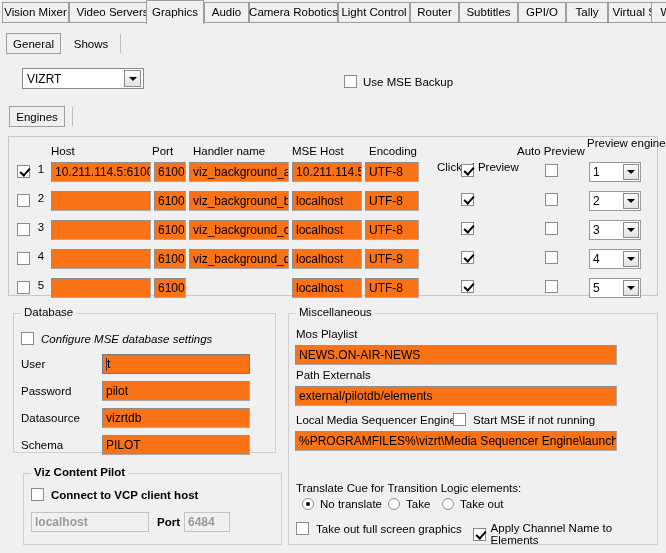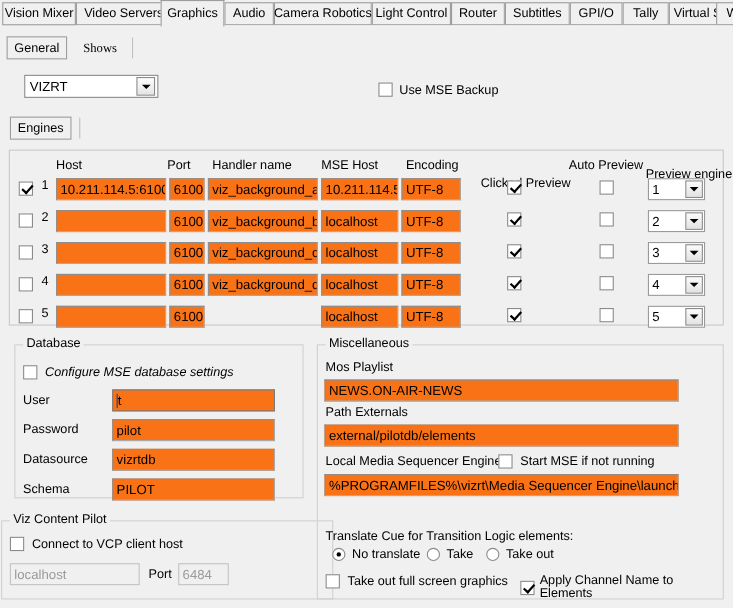--- a/index.html
+++ b/index.html
@@ -266,21 +266,21 @@
 </div>
 
 <style>
   #t0 { top:2px; height:21px; border-bottom:1px solid #9d9d9d; }
 </style>
 
 <div class="subtabstrip">
   <div class="subtab sel" style="left:0px; width:55px;">
     <span>General</span>
   </div>
-  <div class="subtab" style="left:61px; width:48px;font-family:Liberation Serif, serif;">
+  <div class="subtab" style="left:61px; width:48px;">
     <span>Shows</span>
     <span class="divider"></span>
   </div>
 </div>
 <div style="position:absolute;left:6px;top:55px;width:654px;height:1px;background:#f0f0f0;"></div>
 
 <div class="combo" style="left:22px; top:68px; width:122px;">
   <span class="val">VIZRT</span>
   <span class="arrowbtn">
       <i class="arrow-dn"></i>
@@ -299,21 +299,21 @@
 
 <div class="engines-panel">
 
   <span class="hdr" style="left:42px;  top:8px;">Host</span>
   <span class="hdr" style="left:143px; top:8px;">Port</span>
   <span class="hdr" style="left:184px; top:8px;">Handler name</span>
   <span class="hdr" style="left:283px; top:8px;">MSE Host</span>
   <span class="hdr" style="left:360px; top:8px;">Encoding</span>
   <span class="hdr" style="left:428px; top:8px;margin-top:16px;">Clicked Preview</span>
   <span class="hdr" style="left:508px; top:8px;">Auto Preview</span>
-  <span class="hdr" style="left:578px; top:16px;">Preview engine</span>
+  <span class="hdr" style="left:578px; top:0;">Preview engine</span>
 
   <span class="cb checked" style="position:absolute;left:8px;  top:28px;"></span>
   <span class="rowidx" style="left:26px; top:26px;">1</span>
   <span class="tb" style="left:42px; top:25px; width:100px;">10.211.114.5:6100</span>
   <span class="tb" style="left:145px;top:25px; width:32px;">6100</span>
   <span class="tb" style="left:180px;top:25px; width:100px;">viz_background_a</span>
   <span class="tb" style="left:283px;top:25px; width:70px;">10.211.114.5</span>
   <span class="tb" style="left:356px;top:25px; width:54px;">UTF-8</span>
   <span class="cb checked" style="position:absolute;left:452px;top:27px;"></span>
   <span class="cb" style="position:absolute;left:536px;top:27px;"></span>
@@ -405,21 +405,21 @@
   <span class="lbl" style="left:7px;  top:71px;">Password</span>
   <span class="tb" style="left:88px; top:67px; width:148px;">pilot</span>
 
   <span class="lbl" style="left:7px;  top:98px;">Datasource</span>
   <span class="tb" style="left:88px; top:94px; width:148px;">vizrtdb</span>
 
   <span class="lbl" style="left:7px;  top:125px;">Schema</span>
   <span class="tb" style="left:88px; top:121px; width:148px;">PILOT</span>
 </div>
 
-<div class="groupbox" style="left:1px; top:473px; width:302px; height:72px;">
+<div class="groupbox" style="left:23px; top:473px; width:259px; height:72px;font-weight:bold;">
   <span class="gb-legend">Viz Content Pilot</span>
 
   <div style="position:absolute;left:7px;top:14px;display:flex;align-items:center;gap:7px;">
     <span class="cb"></span>
     <span>Connect to VCP client host</span>
   </div>
 
   <span class="tb dis" style="left:7px; top:38px; width:118px;">localhost</span>
   <span class="lbl" style="left:133px; top:42px;">Port</span>
   <span class="tb dis" style="left:160px; top:38px; width:46px;">6484</span>

